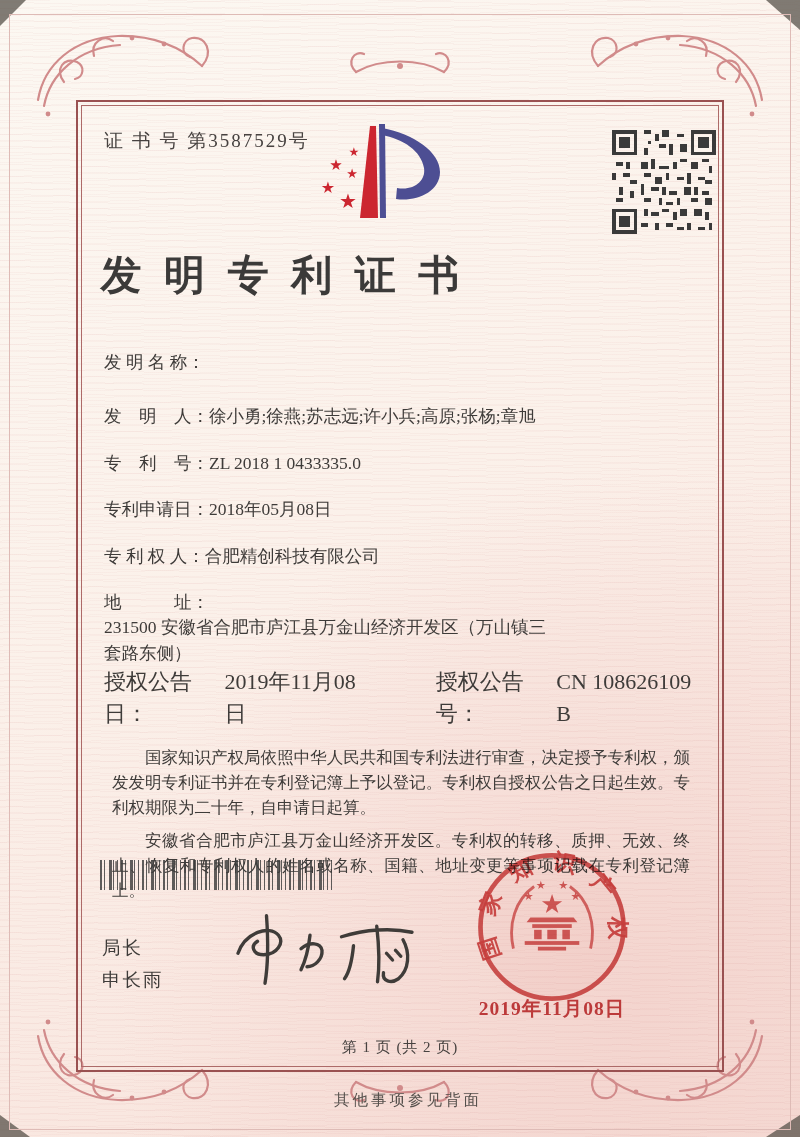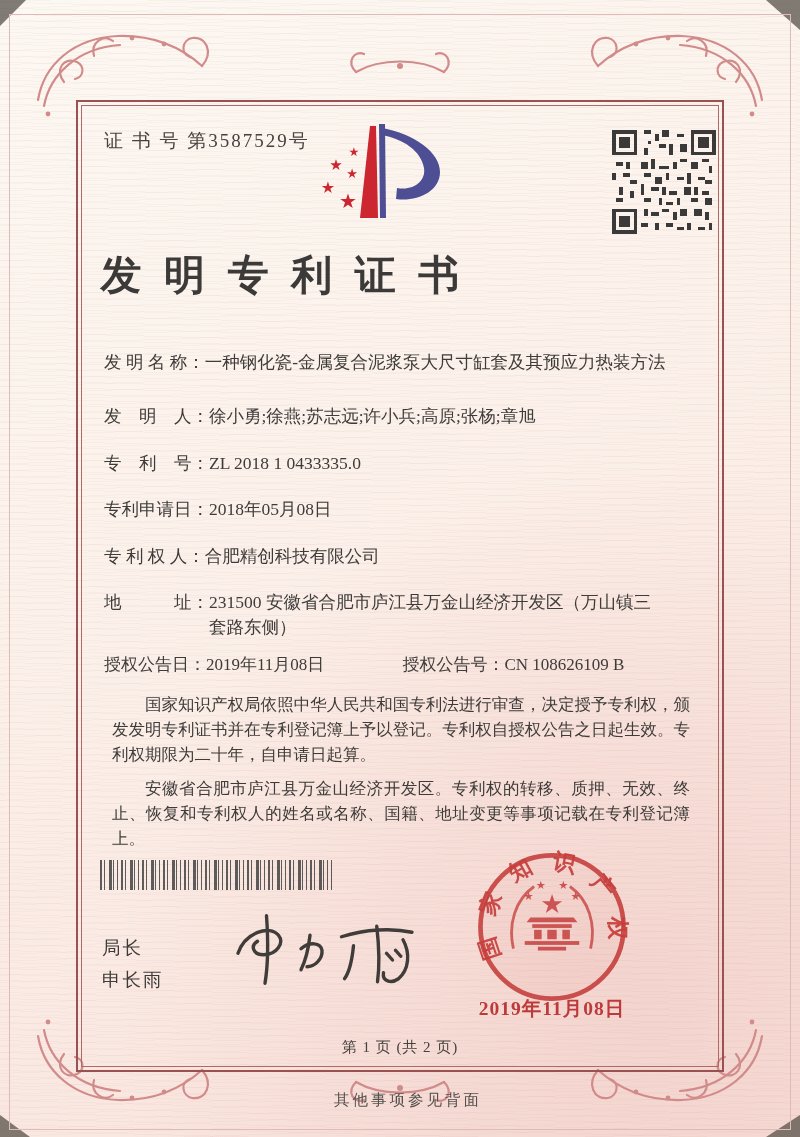--- a/index.html
+++ b/index.html
@@ -47,22 +47,22 @@
     font-size:41px;font-weight:700;color:#3b3a39;
     letter-spacing:.55em;text-indent:.55em;
   }
 
   .fields{position:absolute;left:26px;right:24px;top:248px;color:#3e3b39;}
   .row{display:flex;font-size:17.5px;line-height:1.45;margin-bottom:21px;}
   .row-first{margin-bottom:29px;}
   .row .lab{white-space:pre;flex:0 0 auto;}
   .row .val{flex:1 1 auto;}
   .addr-val{max-width:455px;}
-  .row-addr{margin-bottom:12px;}
-  .grant-row{display:flex;font-size:17px;line-height:1.45;}
+  .row-addr{margin-bottom:0;flex-direction:column;}
+  .grant-row{display:flex;font-size:22px;line-height:1.45;}
   .grant-pair{display:flex;}
   .grant-gap{width:78px;}
 
   .paras{margin-top:15px;font-size:16.5px;line-height:1.52;text-align:justify;color:#3e3b39;}
   .paras p{margin:8px;text-indent:2em;}
 
   .barcode{
     position:absolute;left:22px;top:758px;width:232px;height:30px;opacity:.82;
     background:repeating-linear-gradient(90deg,
       #3c3c3c 0 2px,transparent 2px 4px,
@@ -149,21 +149,20 @@
         M9,19h2v1h-2z M13,19h1v2h-1z M15,20h2v1h-2z M18,19h1v2h-1z M22,19h2v1h-2z M26,19h2v2h-2z
         M9,22h1v2h-1z M11,23h2v1h-2z M14,22h2v1h-2z M17,23h1v2h-1z M19,22h2v2h-2z M23,22h2v2h-2z M26,23h1v2h-1z
         M8,26h2v1h-2z M12,26h1v2h-1z M15,26h2v1h-2z M18,27h2v1h-2z M21,26h1v2h-1z M24,27h2v1h-2z M27,26h1v2h-1z"></path>
     </svg>
 
     <div class="title">发明专利证书</div>
 
     <div class="fields">
       <div class="row row-first">
         <span class="lab">发 明 名 称：</span>
-        <span class="val">一种钢化瓷-金属复合泥浆泵大尺寸缸套及其预应力热装方法</span>
       </div>
       <div class="row">
         <span class="lab">发　明　人：</span>
         <span class="val">徐小勇;徐燕;苏志远;许小兵;高原;张杨;章旭</span>
       </div>
       <div class="row">
         <span class="lab">专　利　号：</span>
         <span class="val">ZL 2018 1 0433335.0</span>
       </div>
       <div class="row">

